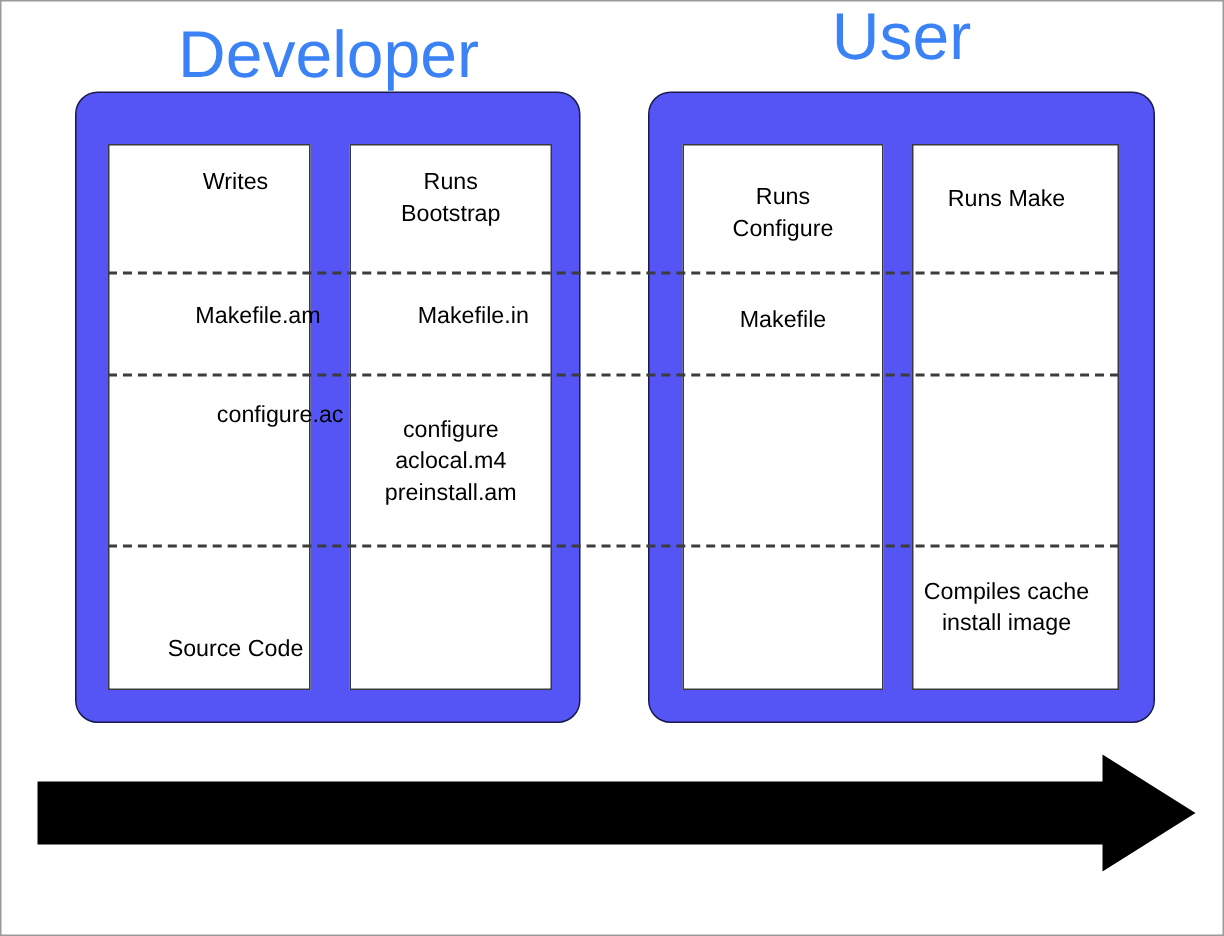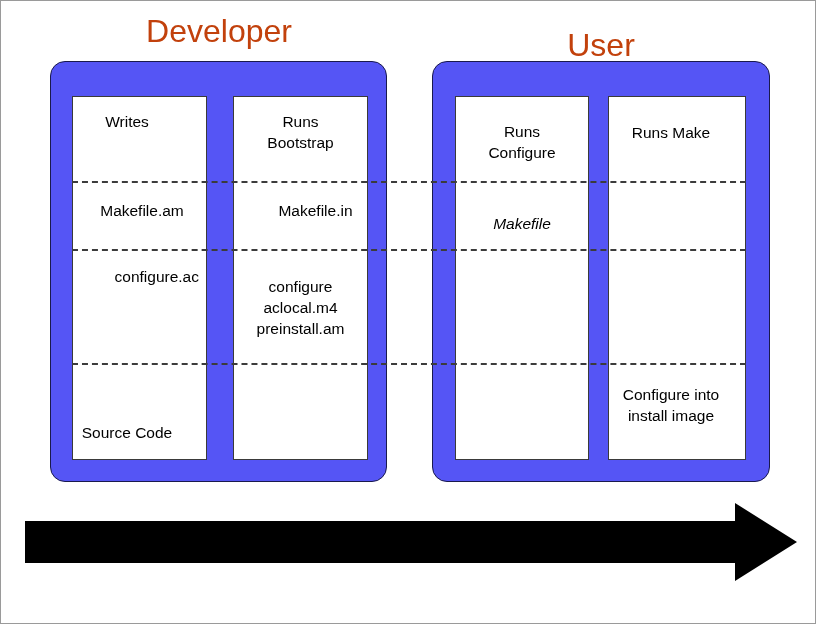--- a/index.html
+++ b/index.html
@@ -16,28 +16,28 @@
     height: 624px;
     background: #ffffff;
     box-sizing: border-box;
     border: 1px solid #9a9a9a;
     overflow: hidden;
   }
 
   
   .section-title {
     position: absolute;
-    font-size: 32px;
+    font-size: 44px;
     line-height: 1;
-    color: #c2410c;
+    color: #3b82f6;
     text-align: center;
     white-space: nowrap;
   }
   #title-developer { left: 90px;  top: 14px; width: 256px; }
-  #title-user      { left: 470px; top: 28px; width: 260px; }
+  #title-user      { left: 470px; top: 2px; width: 260px; }
 
   
   .panel {
     position: absolute;
     background: #5555f5;
     border: 1px solid #1a1a4d;
     border-radius: 15px;
     box-sizing: border-box;
     top: 60px;
     height: 421px;
@@ -74,33 +74,33 @@
   
   .cell {
     position: absolute;
     text-align: center;
     color: #000000;
     font-size: 15.5px;
     line-height: 21px;
     white-space: pre-line;
   }
   
-  .cell.c1 { left: 54px;  width: 144px; }
+  .cell.c1 { left: 84px;  width: 144px; }
   
   .cell.c2 { left: 232px; width: 135px; }
   
   .cell.c3 { left: 454px; width: 134px; }
   
   .cell.c4 { left: 607px; width: 126px; }
 
   .r-head   { top: 110px; }
   .r-head2  { top: 120px; }
   .r-make   { top: 121px; }
   .r-mid1   { top: 199px; margin-left: 15px; }
-  .r-mid1b  { top: 212px; font-style: italic; }
+  .r-mid1b  { top: 202px; }
   .r-mid2   { top: 265px; text-align: right; }
   .r-mid2c  { top: 275px; }
   .r-bot    { top: 399px; margin-top: 22px; }
   .r-bot2   { top: 383px; }
 
   
   #arrow-wrap {
     position: absolute;
     left: 22px;
     top: 498px;
@@ -162,21 +162,21 @@
 
 
   <div class="cell c3 r-bot"></div>
 
   <div class="cell c4 r-make">Runs Make</div>
 
   <div class="cell c4 r-mid1b"></div>
 
   <div class="cell c4 r-mid2c"></div>
 
-  <div class="cell c4 r-bot2">Configure into
+  <div class="cell c4 r-bot2">Compiles cache
 install image</div>
 
   <div id="arrow-wrap">
     <svg width="776" height="88" viewBox="0 0 776 88" xmlns="http://www.w3.org/2000/svg">
       <polygon points="2,22 712,22 712,4 774,43 712,82 712,64 2,64" fill="#000000"></polygon>
     </svg>
   </div>
 
 </div>
 

